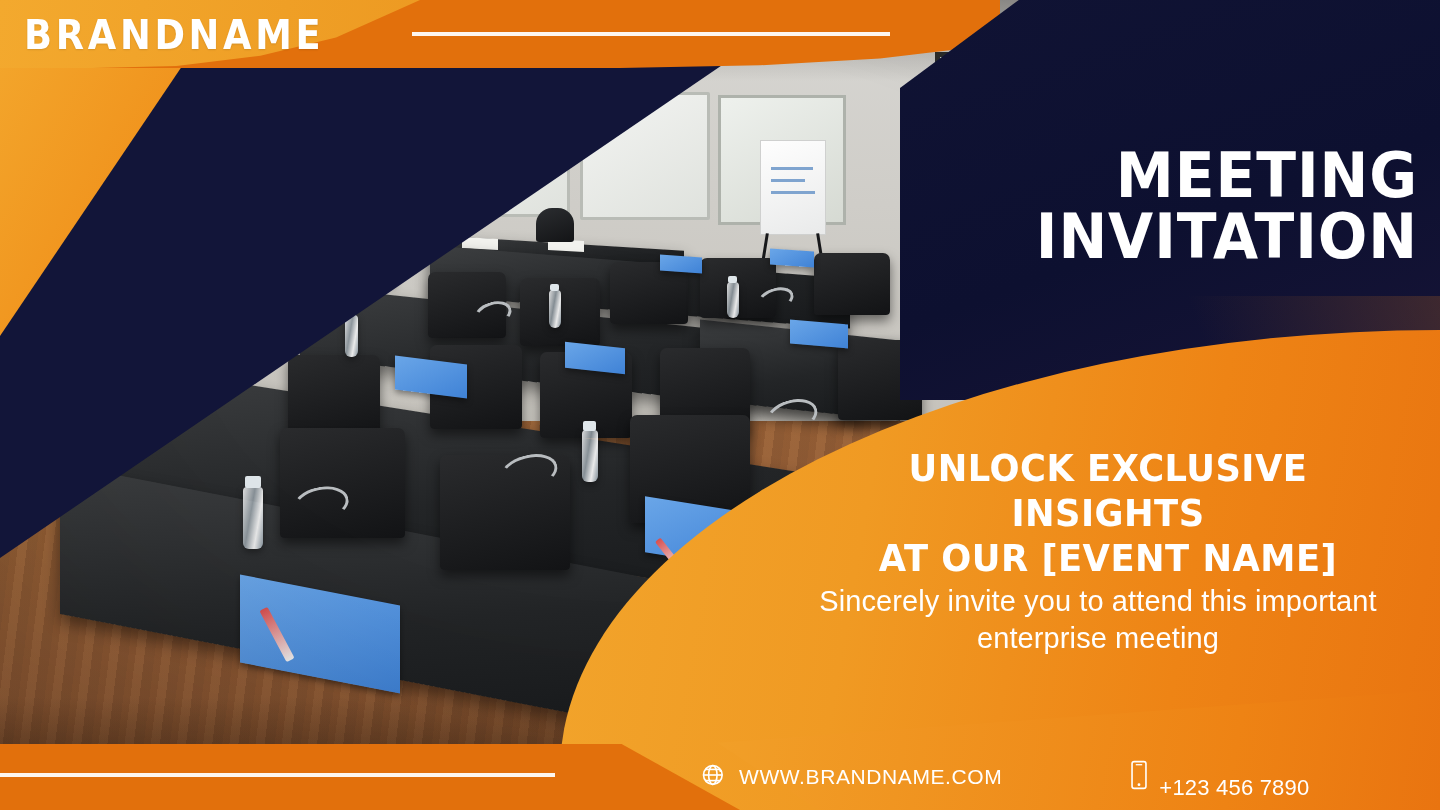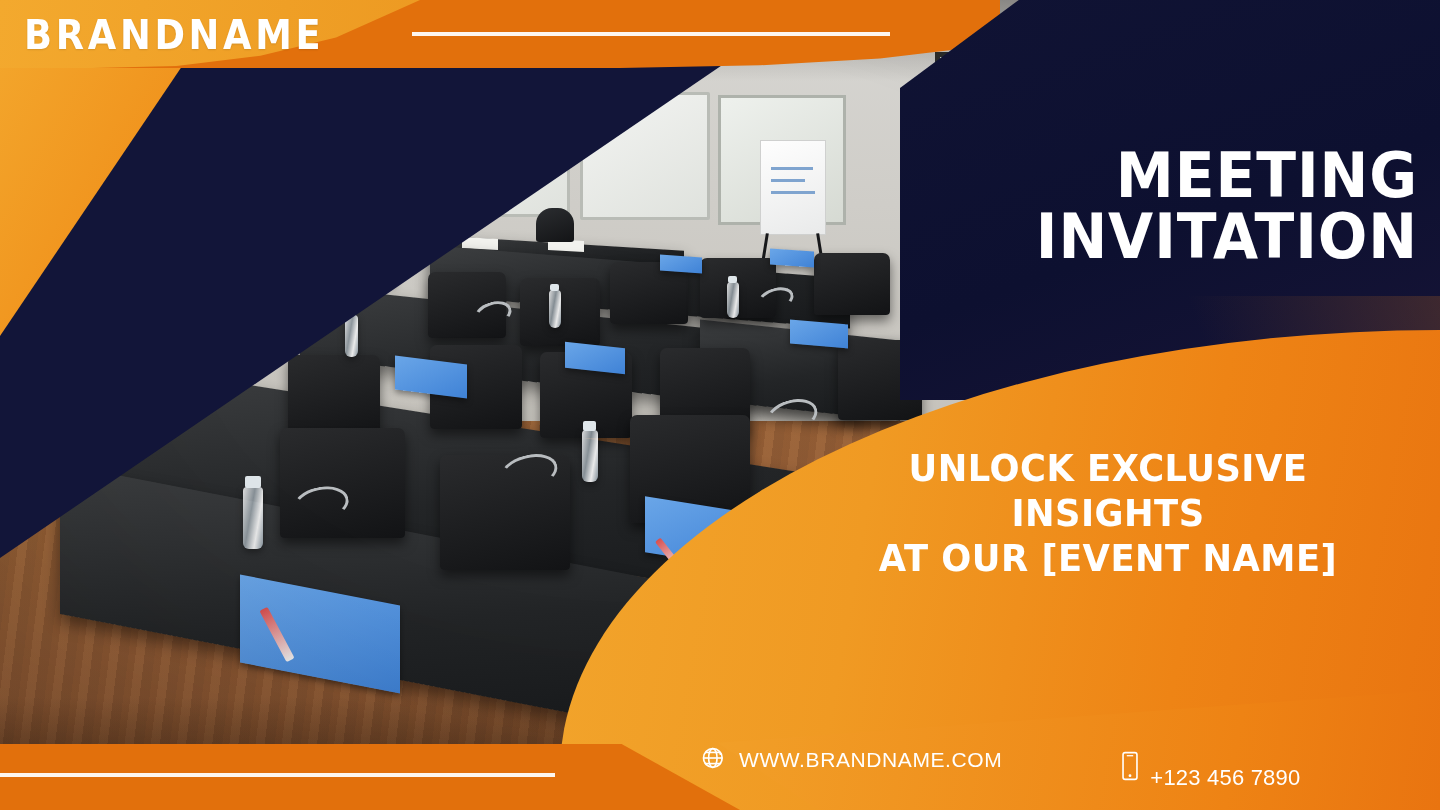--- a/index.html
+++ b/index.html
@@ -202,21 +202,21 @@
   .botbar-line{
     position:absolute; left:0; bottom:33px; width:555px; height:4px; background:#fdf7f0;
   }
   .botbar-light{
     position:absolute; left:600px; bottom:0; width:840px; height:120px;
     background:linear-gradient(100deg,#F2A62D,#EE8314 75%,#E97410);
     clip-path:polygon(26% 100%, 14% 44%, 100% 0, 100% 100%);
   }
   .contact{
     position:absolute; bottom:0; left:600px; width:840px; height:66px;
-    display:flex; align-items:flex-start; gap:1px;
+    display:flex; align-items:center; gap:10px;
     padding-left:100px;
   }
   .c-item{ display:flex; align-items:center; gap:11px; }
   .c-item.phone{ margin-left:118px; }
   .c-text{
     font-family:"Liberation Sans", sans-serif;
     color:#ffffff; font-size:21px; letter-spacing:.6px;
   }
   .c-text.tel{ letter-spacing:.2px; font-size:22px;margin-top:21px; }
   .ico{ display:block; }
@@ -381,20 +381,22 @@
       <span>MEETING</span>
       <span class="l2">INVITATION</span>
     </div>
 
     <div class="rightorange"></div>
     <div class="headline">
       <span>UNLOCK EXCLUSIVE INSIGHTS</span>
       <span class="h2">AT OUR  [EVENT NAME]</span>
     </div>
     <div class="subtext">
+      <span>Sincerely invite you to attend this important</span>
+      <span class="s2">enterprise meeting</span>
     </div>
 
     <div class="botbar-dark"></div>
     <div class="botbar-line"></div>
     <div class="botbar-light"></div>
 
     <div class="contact">
       <div class="c-item">
         <span class="ico">
           <svg width="28" height="28" viewBox="0 0 24 24" fill="none" stroke="#ffffff" stroke-width="1.4">

